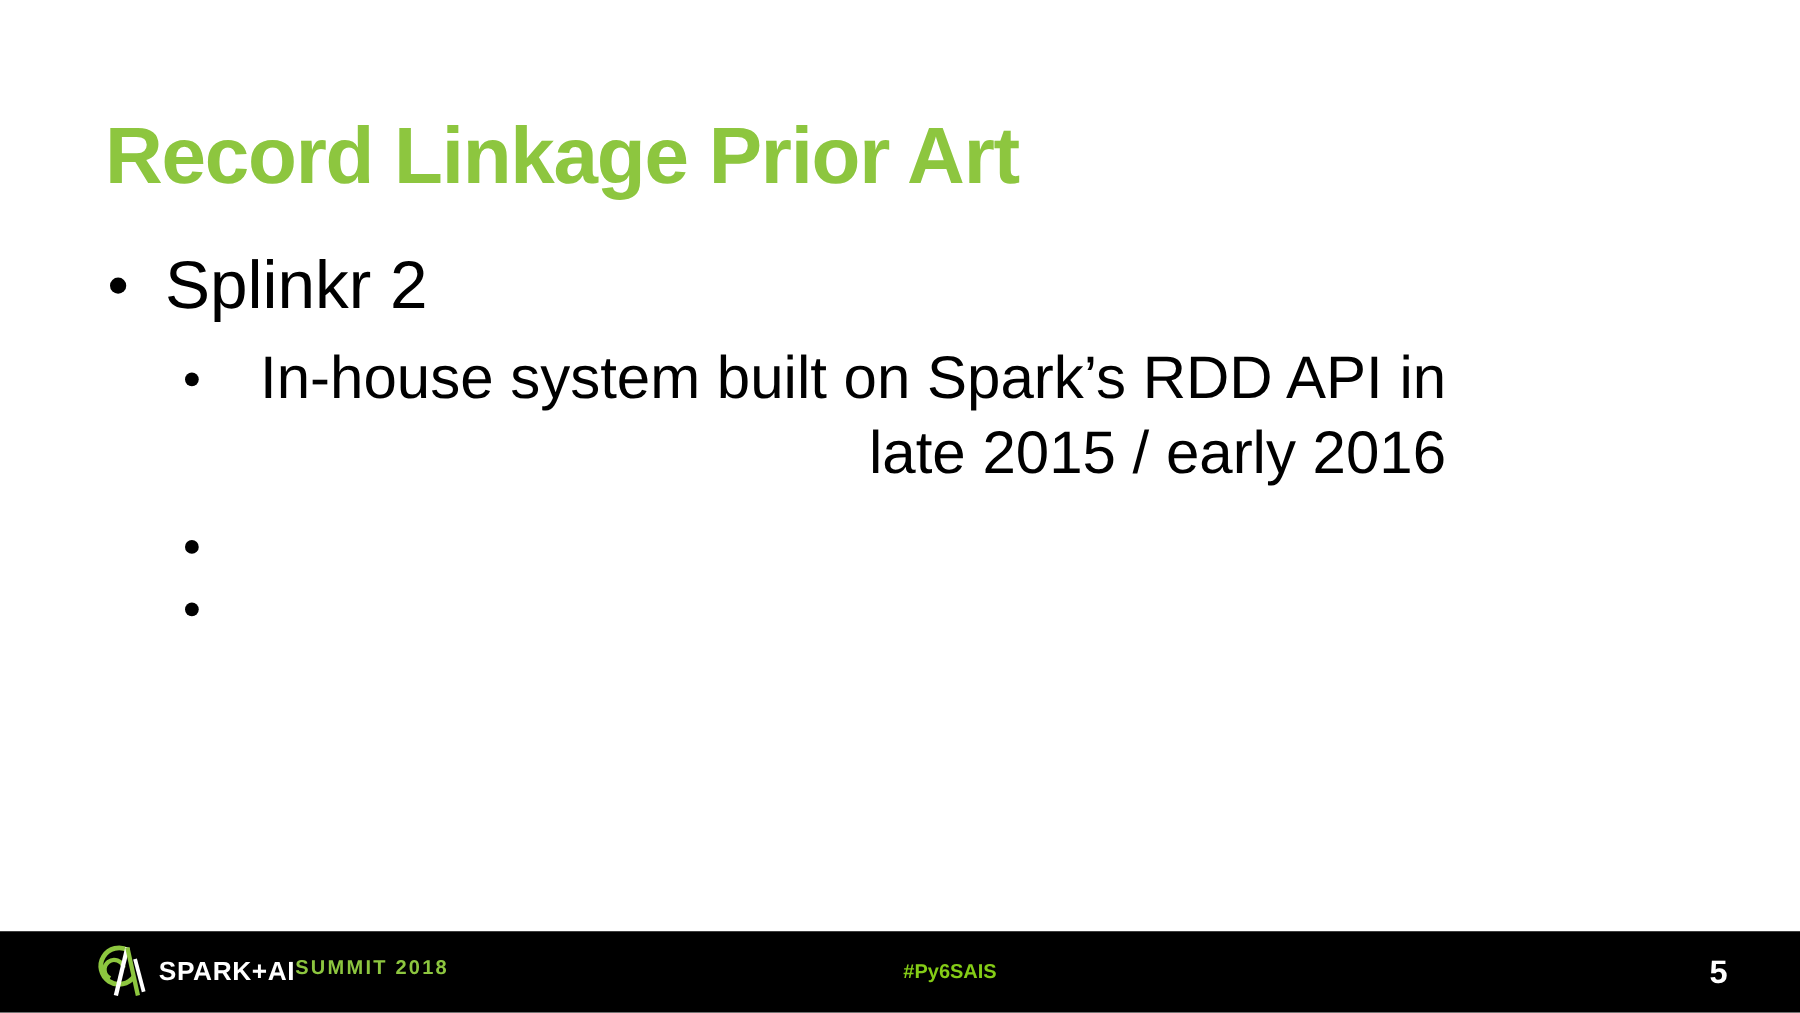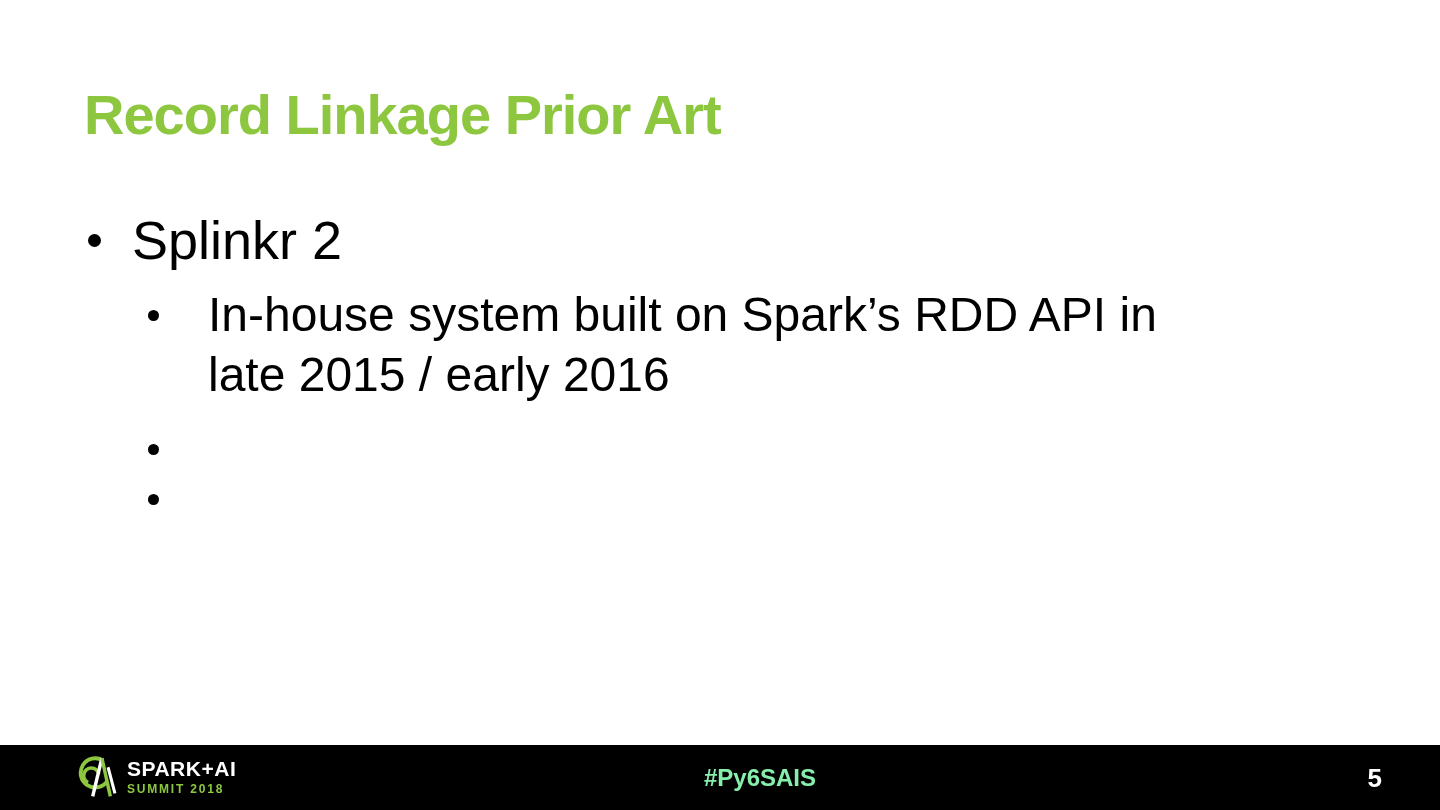--- a/index.html
+++ b/index.html
@@ -9,74 +9,74 @@
     height: 810px;
     background: #ffffff;
     overflow: hidden;
     font-family: "Liberation Sans", "DejaVu Sans", sans-serif;
     color: #000;
   }
   .title {
     position: absolute;
     left: 84px;
     top: 44px;
-    font-size: 56px;
+    font-size: 64px;
     font-weight: 700;
     letter-spacing: -1px;
     color: var(--accent, #8DC63F);
     white-space: nowrap;
   }
   .content {
     position: absolute;
     left: 0;
     top: 197px;
     right: 30px;
   }
   .bullet-row { display: flex; align-items: flex-start; }
   .bullet-row .txt { white-space: pre-line; }
-  .lvl1 { font-size: 54px; line-height: 62px; margin-top: 12px; }
+  .lvl1 { font-size: 54px; line-height: 62px; }
   .lvl1 .dot {
     flex: none; width: 13px; height: 13px; border-radius: 50%;
     background: #000; margin: 25px 0 0 88px;
   }
   .lvl1 .txt { margin-left: 31px; }
-  .lvl2 { font-size: 48px; line-height: 60px; margin-top: 14px; }
+  .lvl2 { font-size: 48px; line-height: 60px; margin-top: 14px; text-align: right; }
   .lvl2 .dot {
     flex: none; width: 11px; height: 11px; border-radius: 50%;
     background: #000; margin: 25px 0 0 148px;
   }
   .lvl2 .txt { margin-left: 49px; }
   .content .lvl2:first-of-type { margin-top: 15px; }
   .footer {
     position: absolute;
     left: 0; bottom: 0;
     width: 100%; height: 65px;
     background: var(--footer-bg, #000000);
   }
   .logo {
     position: absolute;
     left: 72px; top: 50%;
     transform: translateY(-50%);
     display: flex; align-items: center; gap: 9px;
   }
   .logo-mark { width: 46px; height: 48px; display: block; }
-  .logo-text { display: flex; flex-direction: column; justify-content: center; }
+  .logo-text { display: flex; flex-direction: row; justify-content: center; }
   .logo-line1 {
     color: #fff; font-weight: 700; font-size: 21px;
     letter-spacing: 0.5px; line-height: 23px; white-space: nowrap;
   }
   .logo-line2 {
-    color: var(--accent, #8DC63F); font-weight: 700; font-size: 12px;
+    color: var(--accent, #8DC63F); font-weight: 700; font-size: 16px;
     letter-spacing: 1.8px; line-height: 18px; white-space: nowrap;
   }
   .hashtag {
     position: absolute;
     left: calc(50% + 40px); top: 50%;
     transform: translate(-50%, -50%);
-    color: #86efac; font-weight: 700; font-size: 24px;
+    color: #84cc16; font-weight: 700; font-size: 16px;
   }
   .page-number {
     position: absolute;
     right: 58px; top: 50%;
     transform: translateY(-50%);
     color: #fff; font-weight: 700; font-size: 26px;
   }
 </style>
 </head>
 <body>

